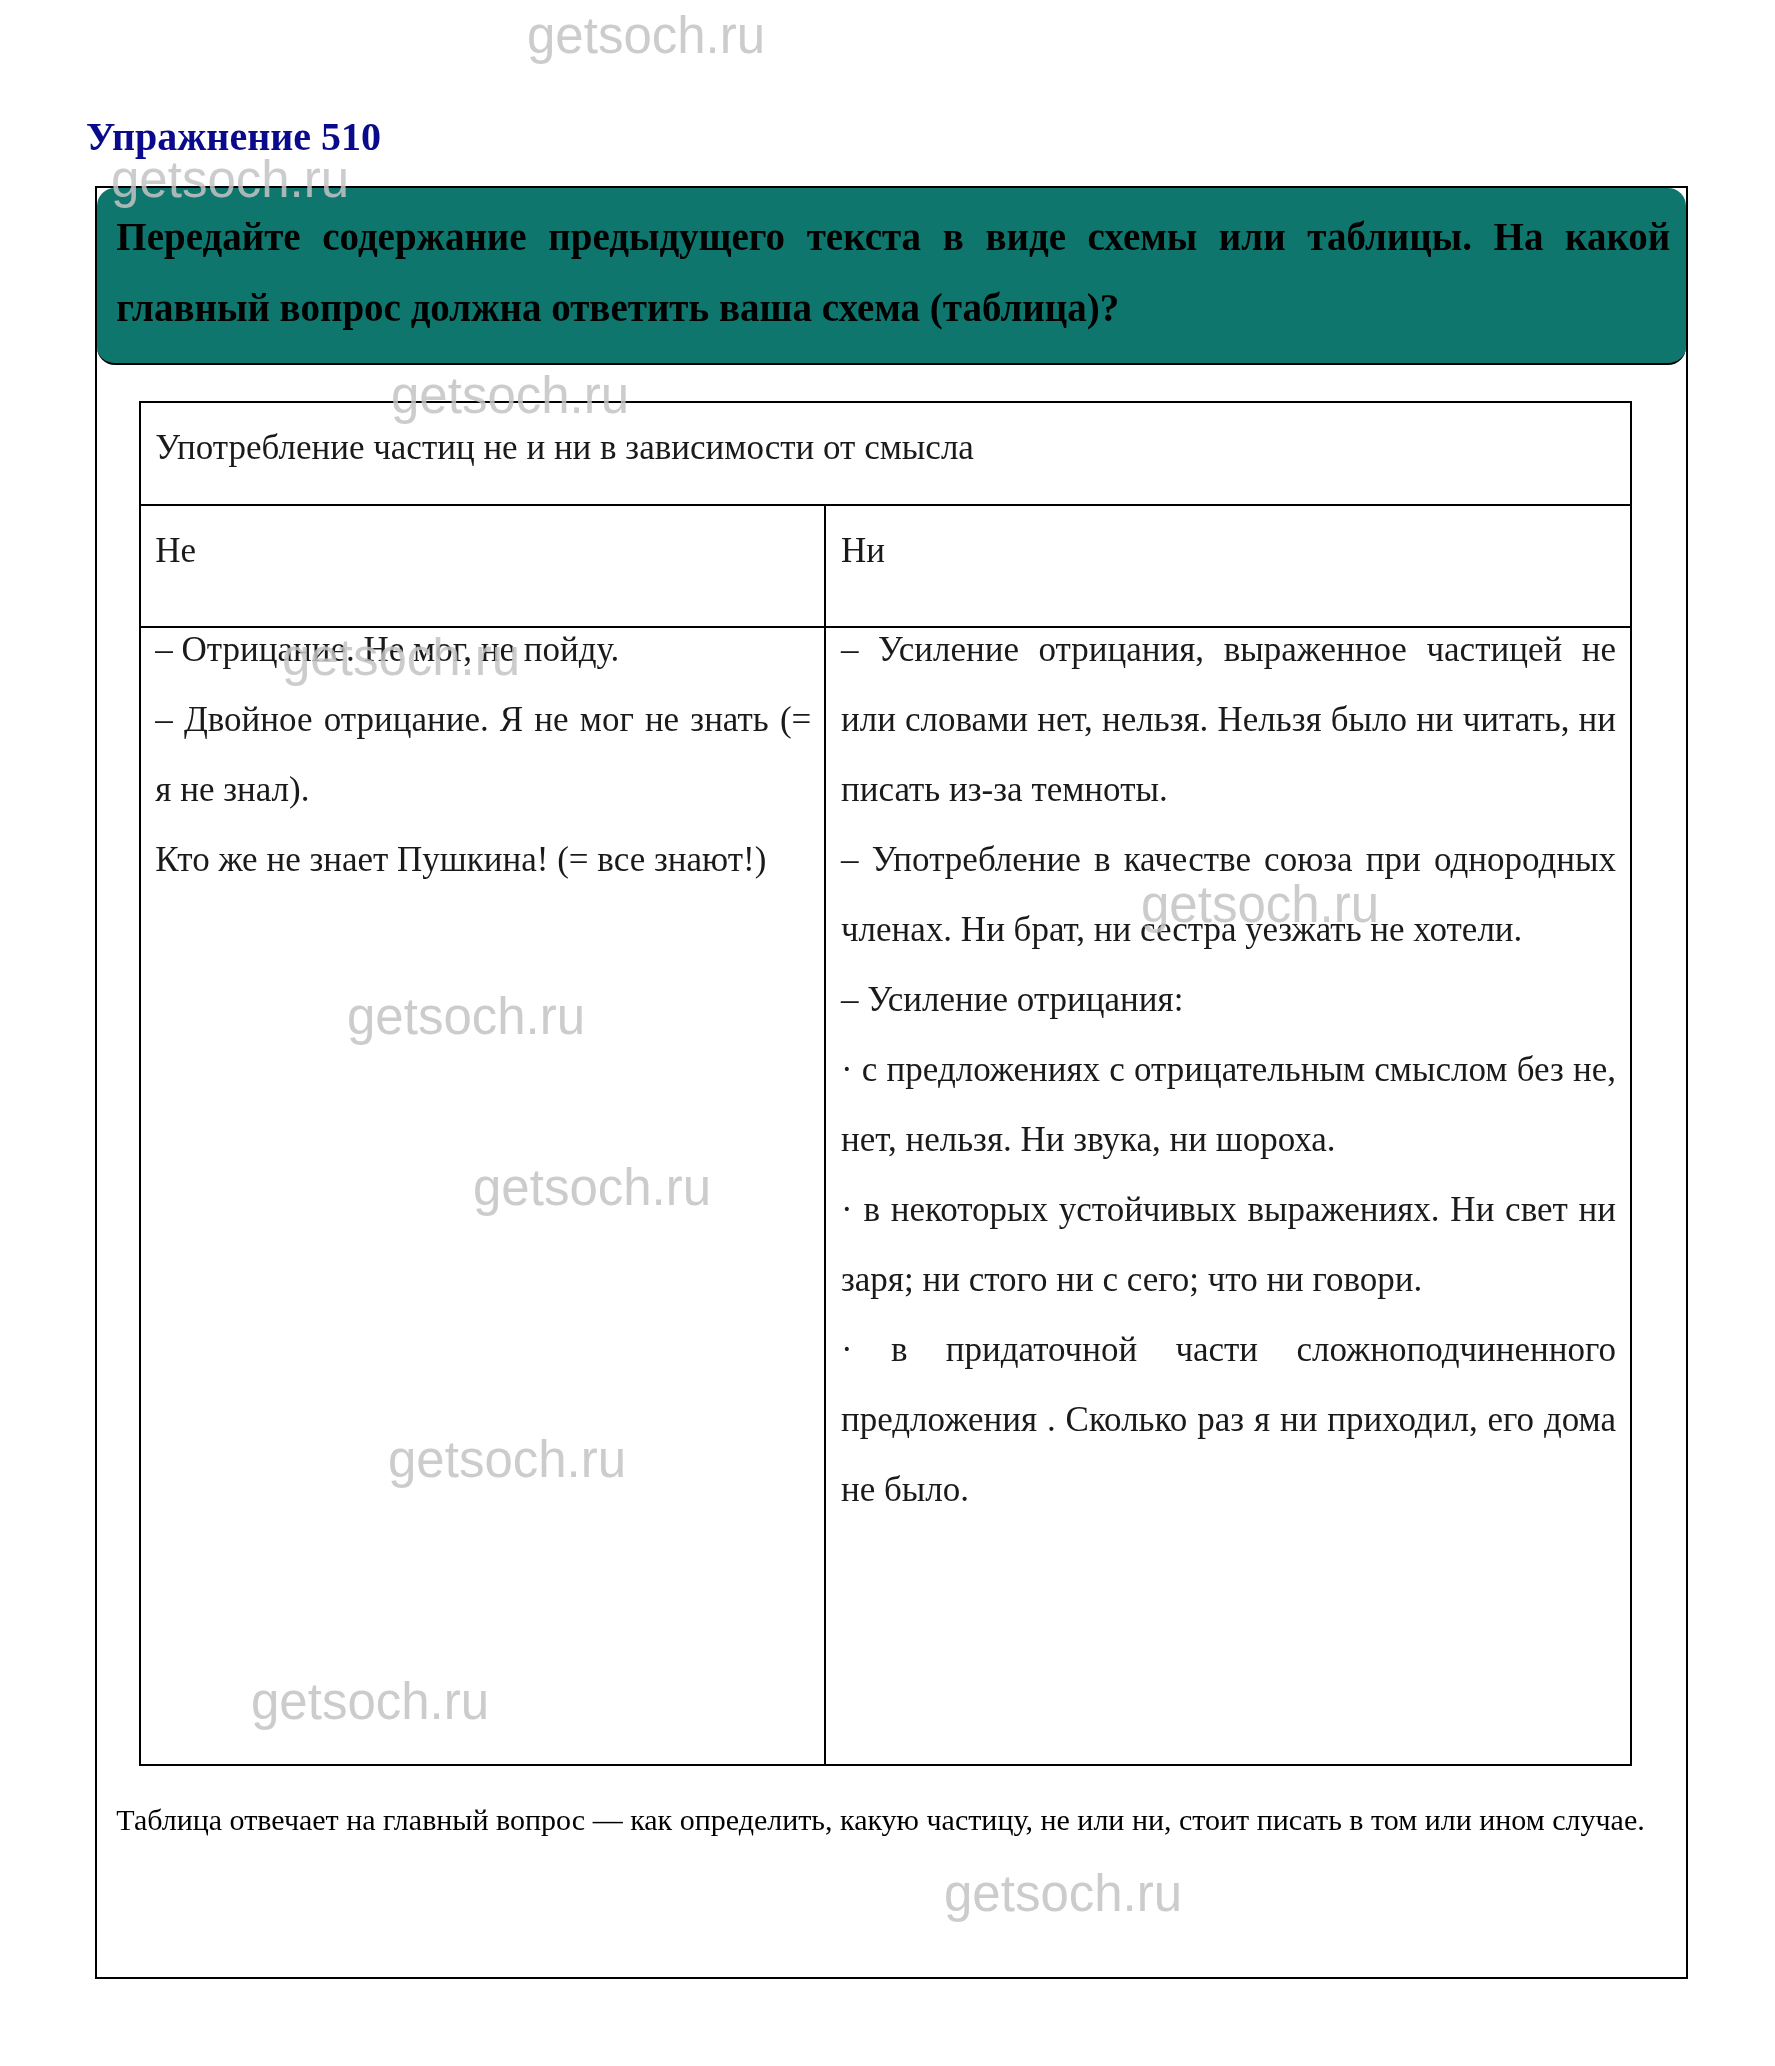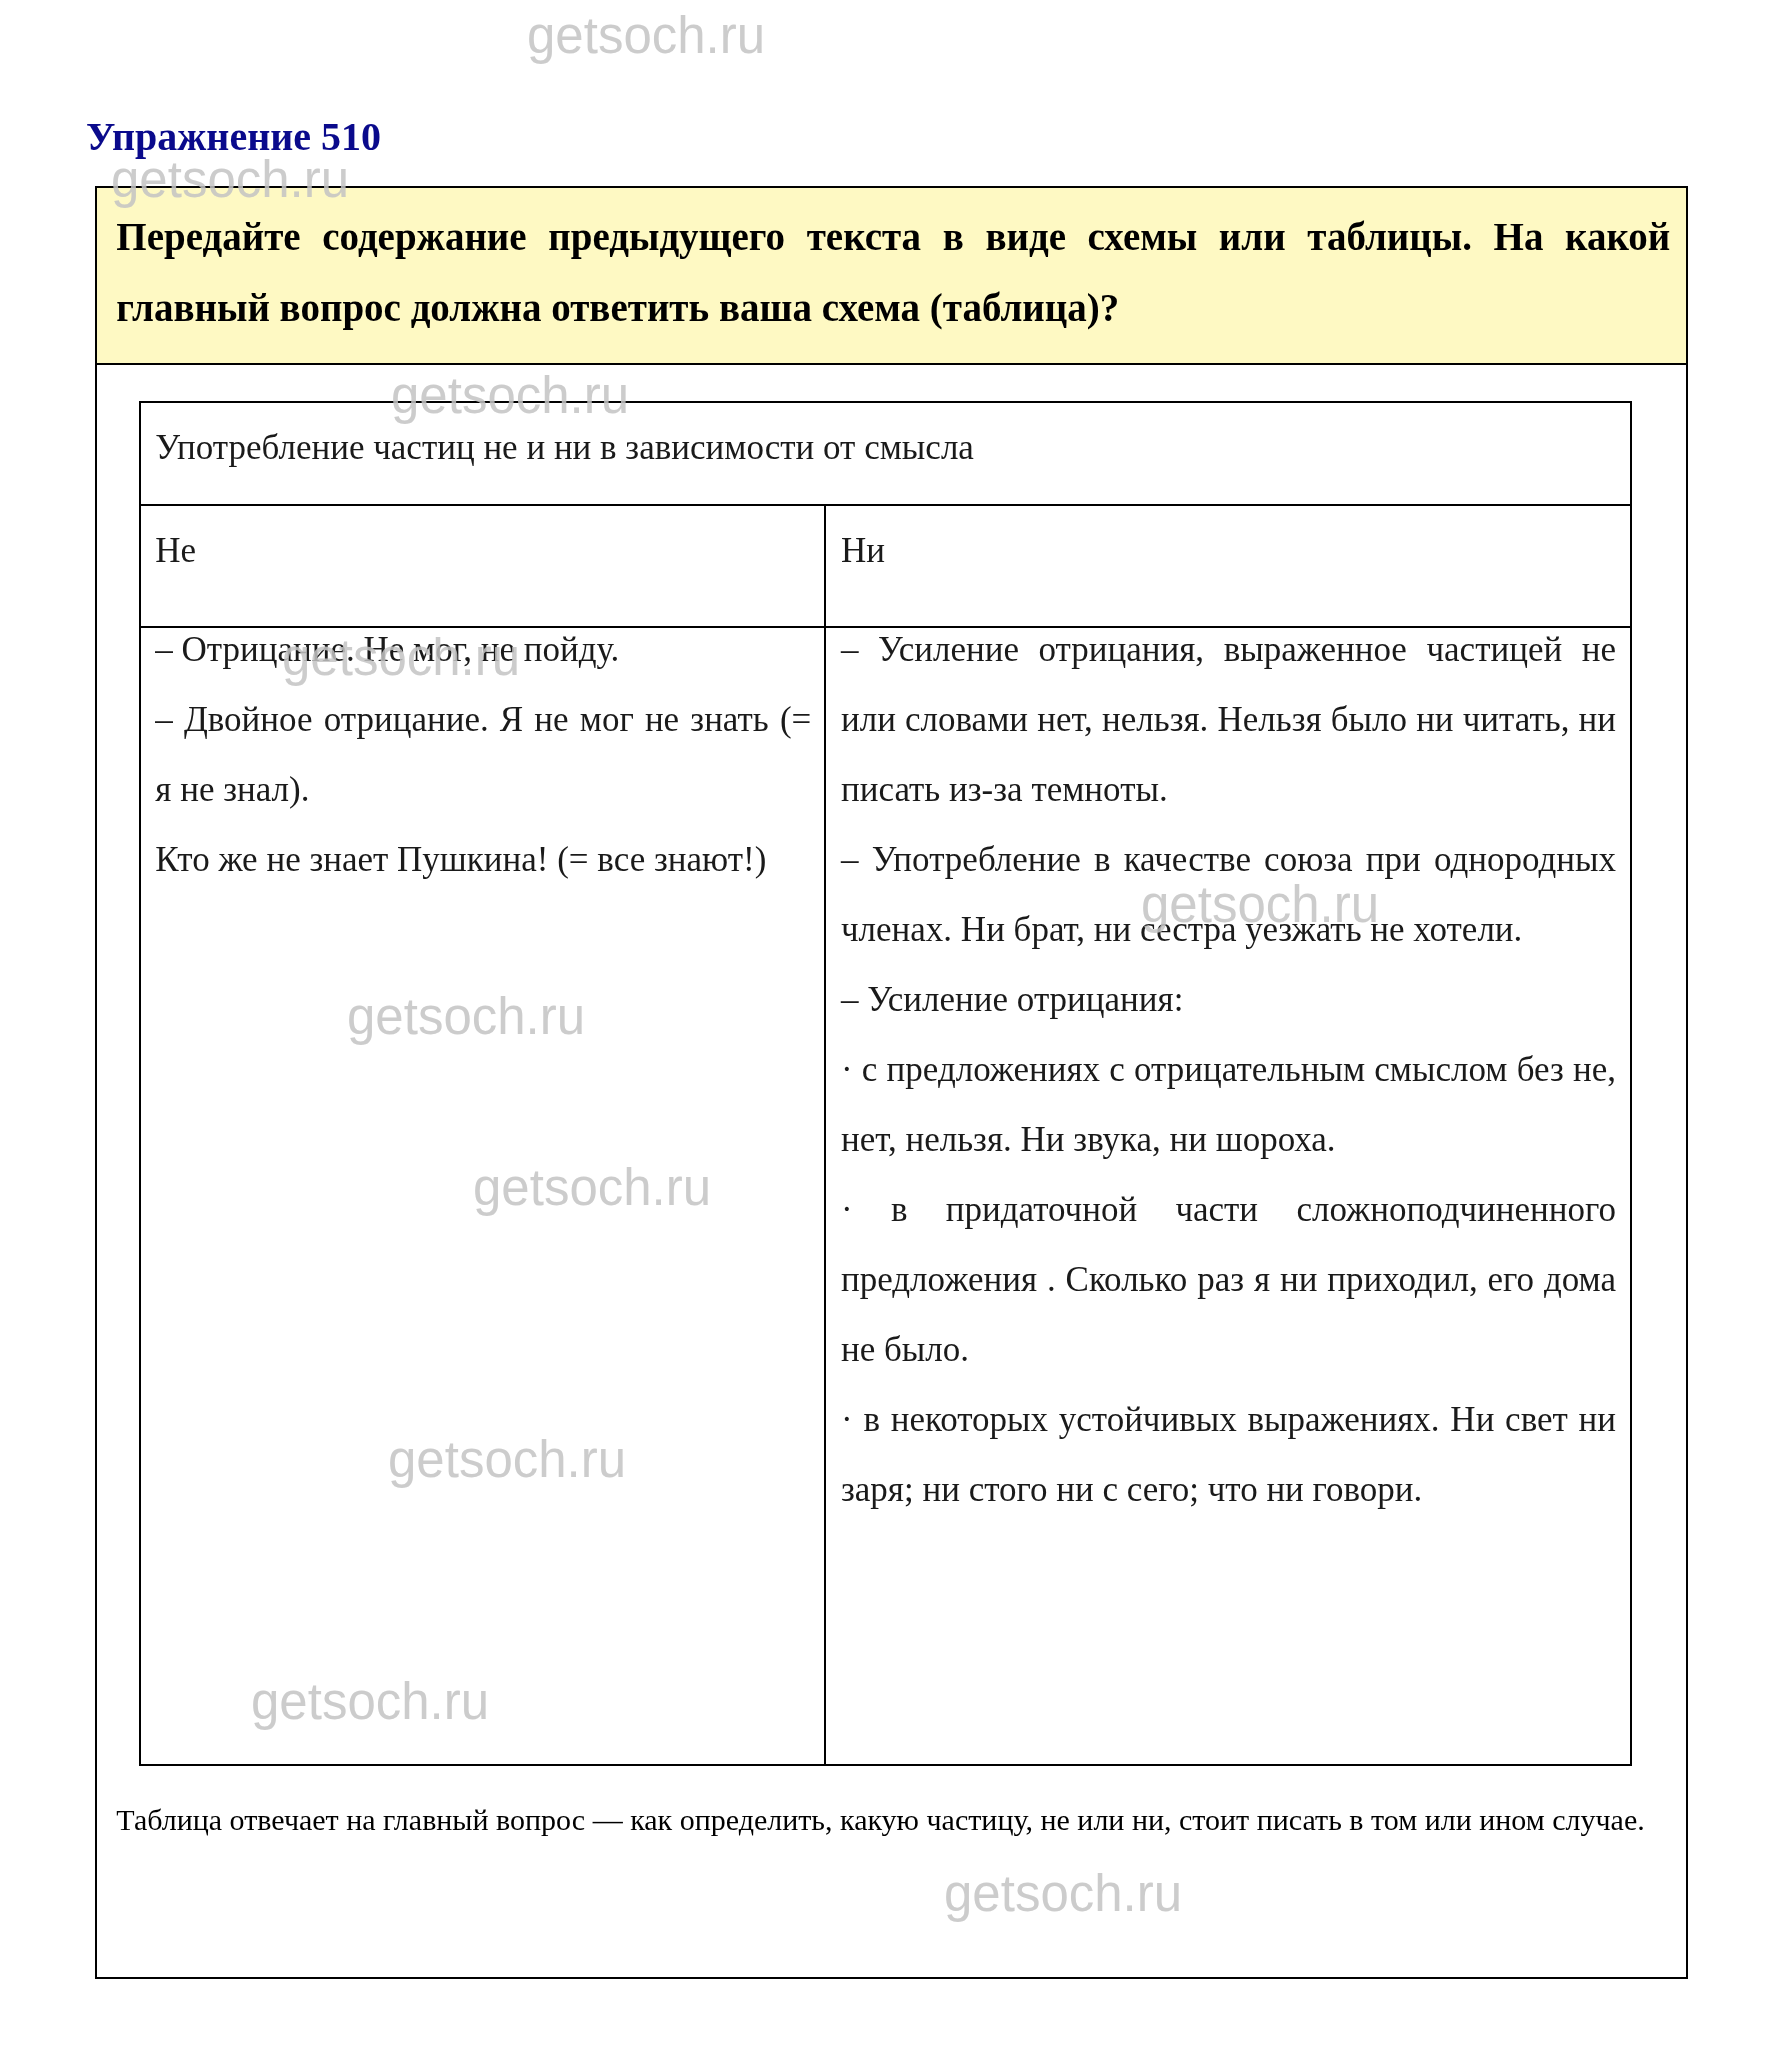--- a/index.html
+++ b/index.html
@@ -7,22 +7,22 @@
          font-family: "Liberation Serif", "DejaVu Serif", serif; color: #000; }
 
   .title { position: absolute; left: 86px; top: 113px; margin: 0;
            font-size: 40px; font-weight: bold; color: #0a0a8c; line-height: 47px;
            font-family: "Liberation Serif", serif; letter-spacing: 0px; }
 
   .outer { position: absolute; left: 95px; top: 186px; width: 1593px; height: 1793px;
            border: 2.9px solid #000; box-sizing: border-box; background: #fff; }
 
   .question { position: absolute; left: 0; top: 0; right: 0; height: 177px;
-              background: #fef9c3; border-bottom: 2.9px solid #000; box-sizing: border-box;
-              padding: 13px 15.7px 0 19.3px; }
+              background: #0f766e; border-bottom: 2.9px solid #000; box-sizing: border-box;
+              padding: 13px 15.7px 0 19.3px; border-radius: 18px; }
   .question p { margin: 0; font-size: 39px; font-weight: bold; line-height: 71px;
                 text-align: justify; text-align-last: left; }
 
   .inner { position: absolute; left: 42px; top: 213px; width: 1493px; height: 1365px;
            border: 2.1px solid #000; box-sizing: border-box; }
   .row-caption { position: absolute; left: 0; right: 0; top: 0; height: 103px;
                  border-bottom: 2.1px solid #000; box-sizing: border-box; }
   .row-heads { position: absolute; left: 0; right: 0; top: 103px; height: 122px;
                border-bottom: 2.1px solid #000; box-sizing: border-box; }
   .col-divider { position: absolute; top: 103px; bottom: 0; left: 683px; width: 2.1px; background: #000; }
@@ -67,22 +67,22 @@
       <p>– Отрицание. Не мог, не пойду.</p>
       <p>– Двойное отрицание. Я не мог не знать (= я не знал).</p>
       <p>Кто же не знает Пушкина! (= все знают!)</p>
     </div>
 
     <div class="cell body-right">
       <p>– Усиление отрицания, выраженное частицей не или словами нет, нельзя. Нельзя было ни читать, ни писать из-за темноты.</p>
       <p>– Употребление в качестве союза при однородных членах. Ни брат, ни сестра уезжать не хотели.</p>
       <p>– Усиление отрицания:</p>
       <p>· с предложениях с отрицательным смыслом без не, нет, нельзя. Ни звука, ни шороха.</p>
+      <p>· в некоторых устойчивых выражениях. Ни свет ни заря; ни стого ни с сего; что ни говори.</p>
       <p>· в придаточной части сложноподчиненного предложения . Сколько раз я ни приходил, его дома не было.</p>
-      <p>· в некоторых устойчивых выражениях. Ни свет ни заря; ни стого ни с сего; что ни говори.</p>
     </div>
   </div>
 
   <div class="answer">
     <p>Таблица отвечает на главный вопрос — как определить, какую частицу, не или ни, стоит писать в том или ином случае.</p>
   </div>
 </div>
 
 <div id="watermarks">
   <span class="wm" style="left: 527px; top: 10px;">getsoch.ru</span>

